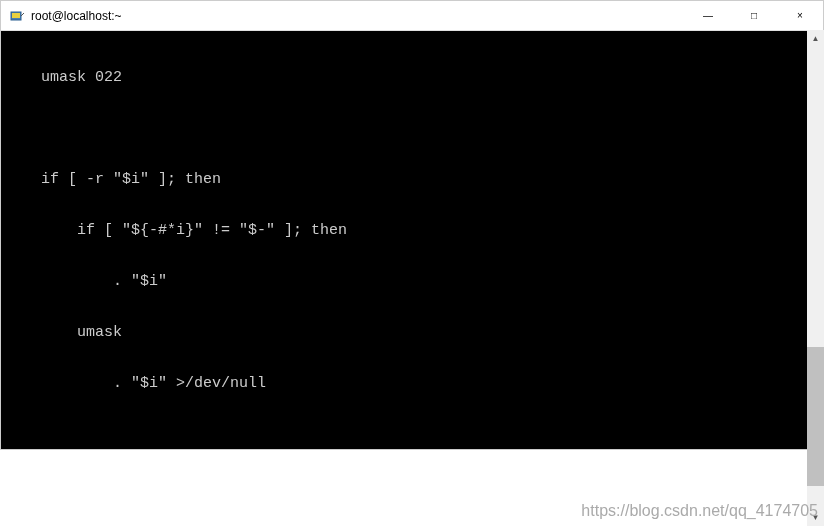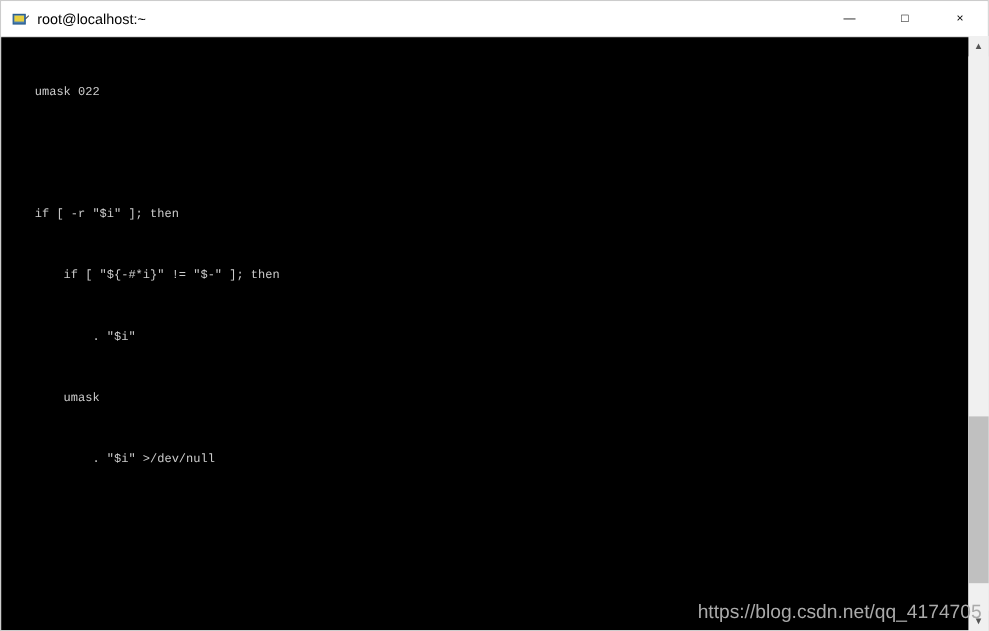--- a/index.html
+++ b/index.html
@@ -6,21 +6,21 @@
 body {
   width: 824px;
   height: 526px;
   background: #fff;
   font-family: "Segoe UI", Tahoma, sans-serif;
   overflow: hidden;
   position: relative;
 }
 .window {
   width: 824px;
-  height: 526px;
+  height: 450px;
   border: 1px solid #ccc;
   display: flex;
   flex-direction: column;
   background: #fff;
 }
 .titlebar {
   height: 30px;
   background: #fff;
   display: flex;
   align-items: center;
@@ -51,21 +51,21 @@
   align-items: center;
   justify-content: center;
   font-size: 10px;
   color: #000;
 }
 .terminal {
   flex: 1;
   background: #000;
   color: #ccc;
   font-family: "NSimSun", "SimSun", "Courier New", monospace;
-  font-size: 10px;
+  font-size: 15px;
   line-height: 17px;
   padding: 4px 6px 0 4px;
   white-space: pre;
   overflow: hidden;
   position: relative;
 }
 .terminal-line {
   display: block;
   min-height: 17px;
 }

